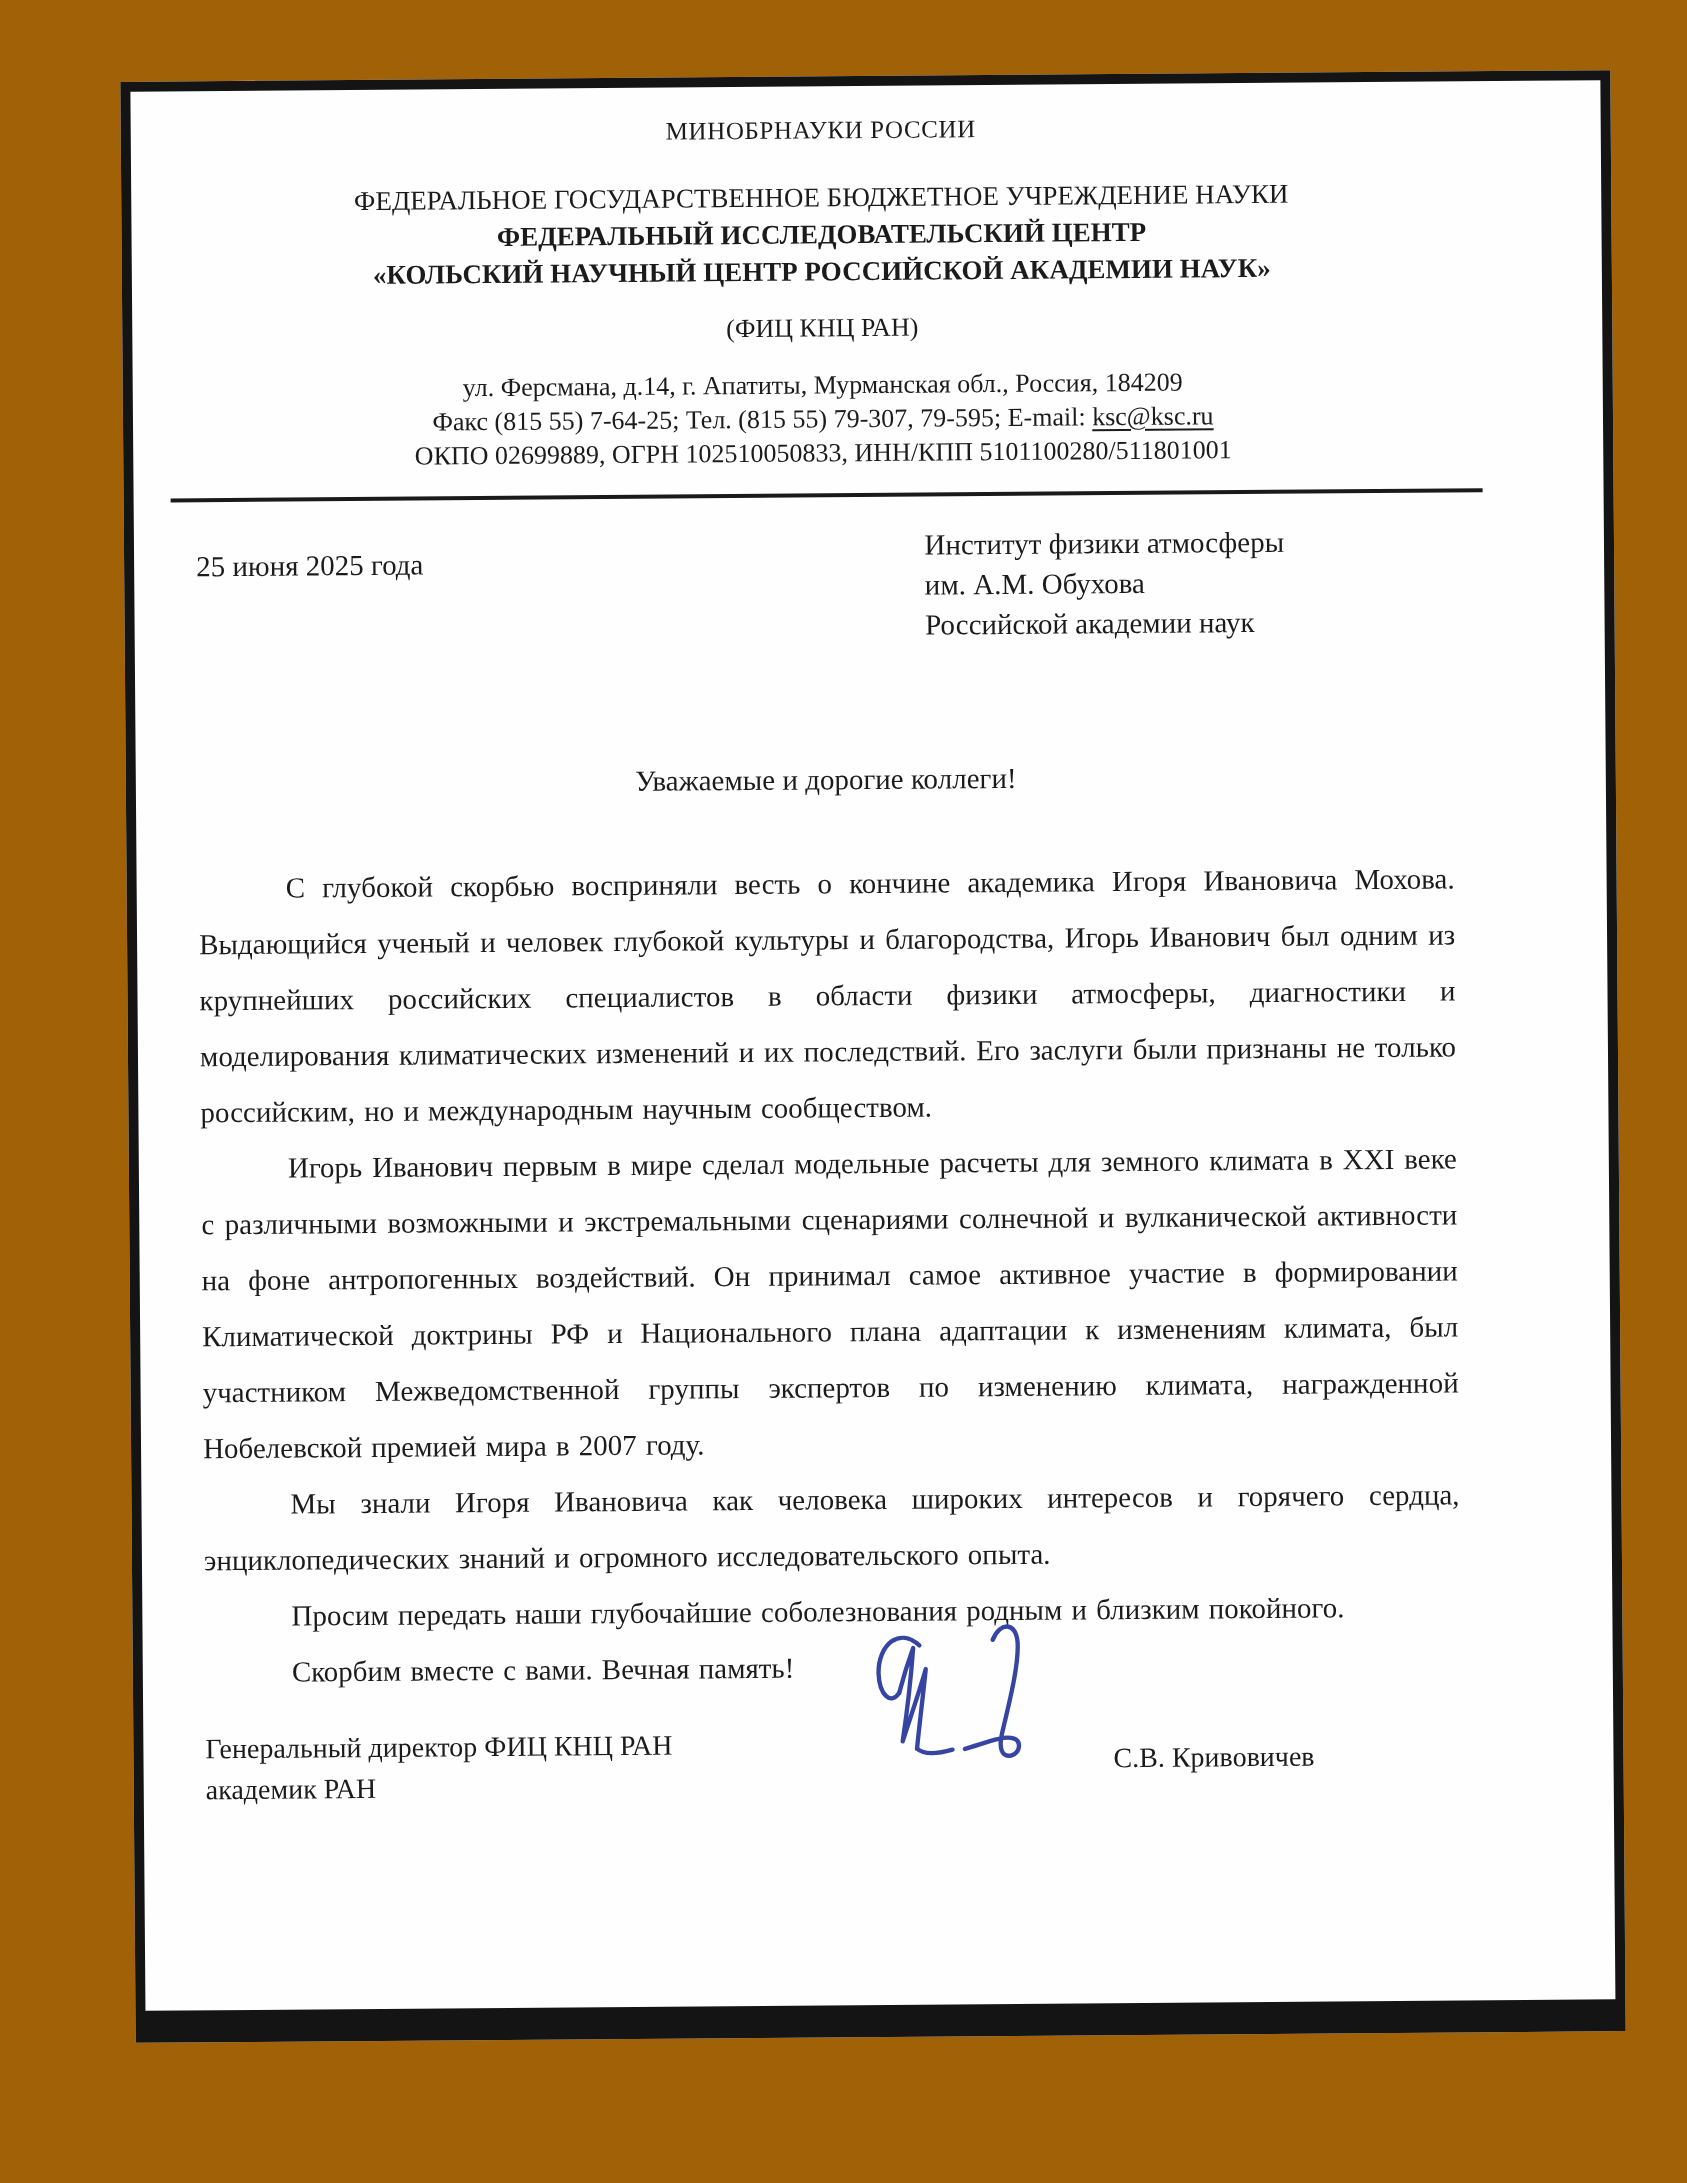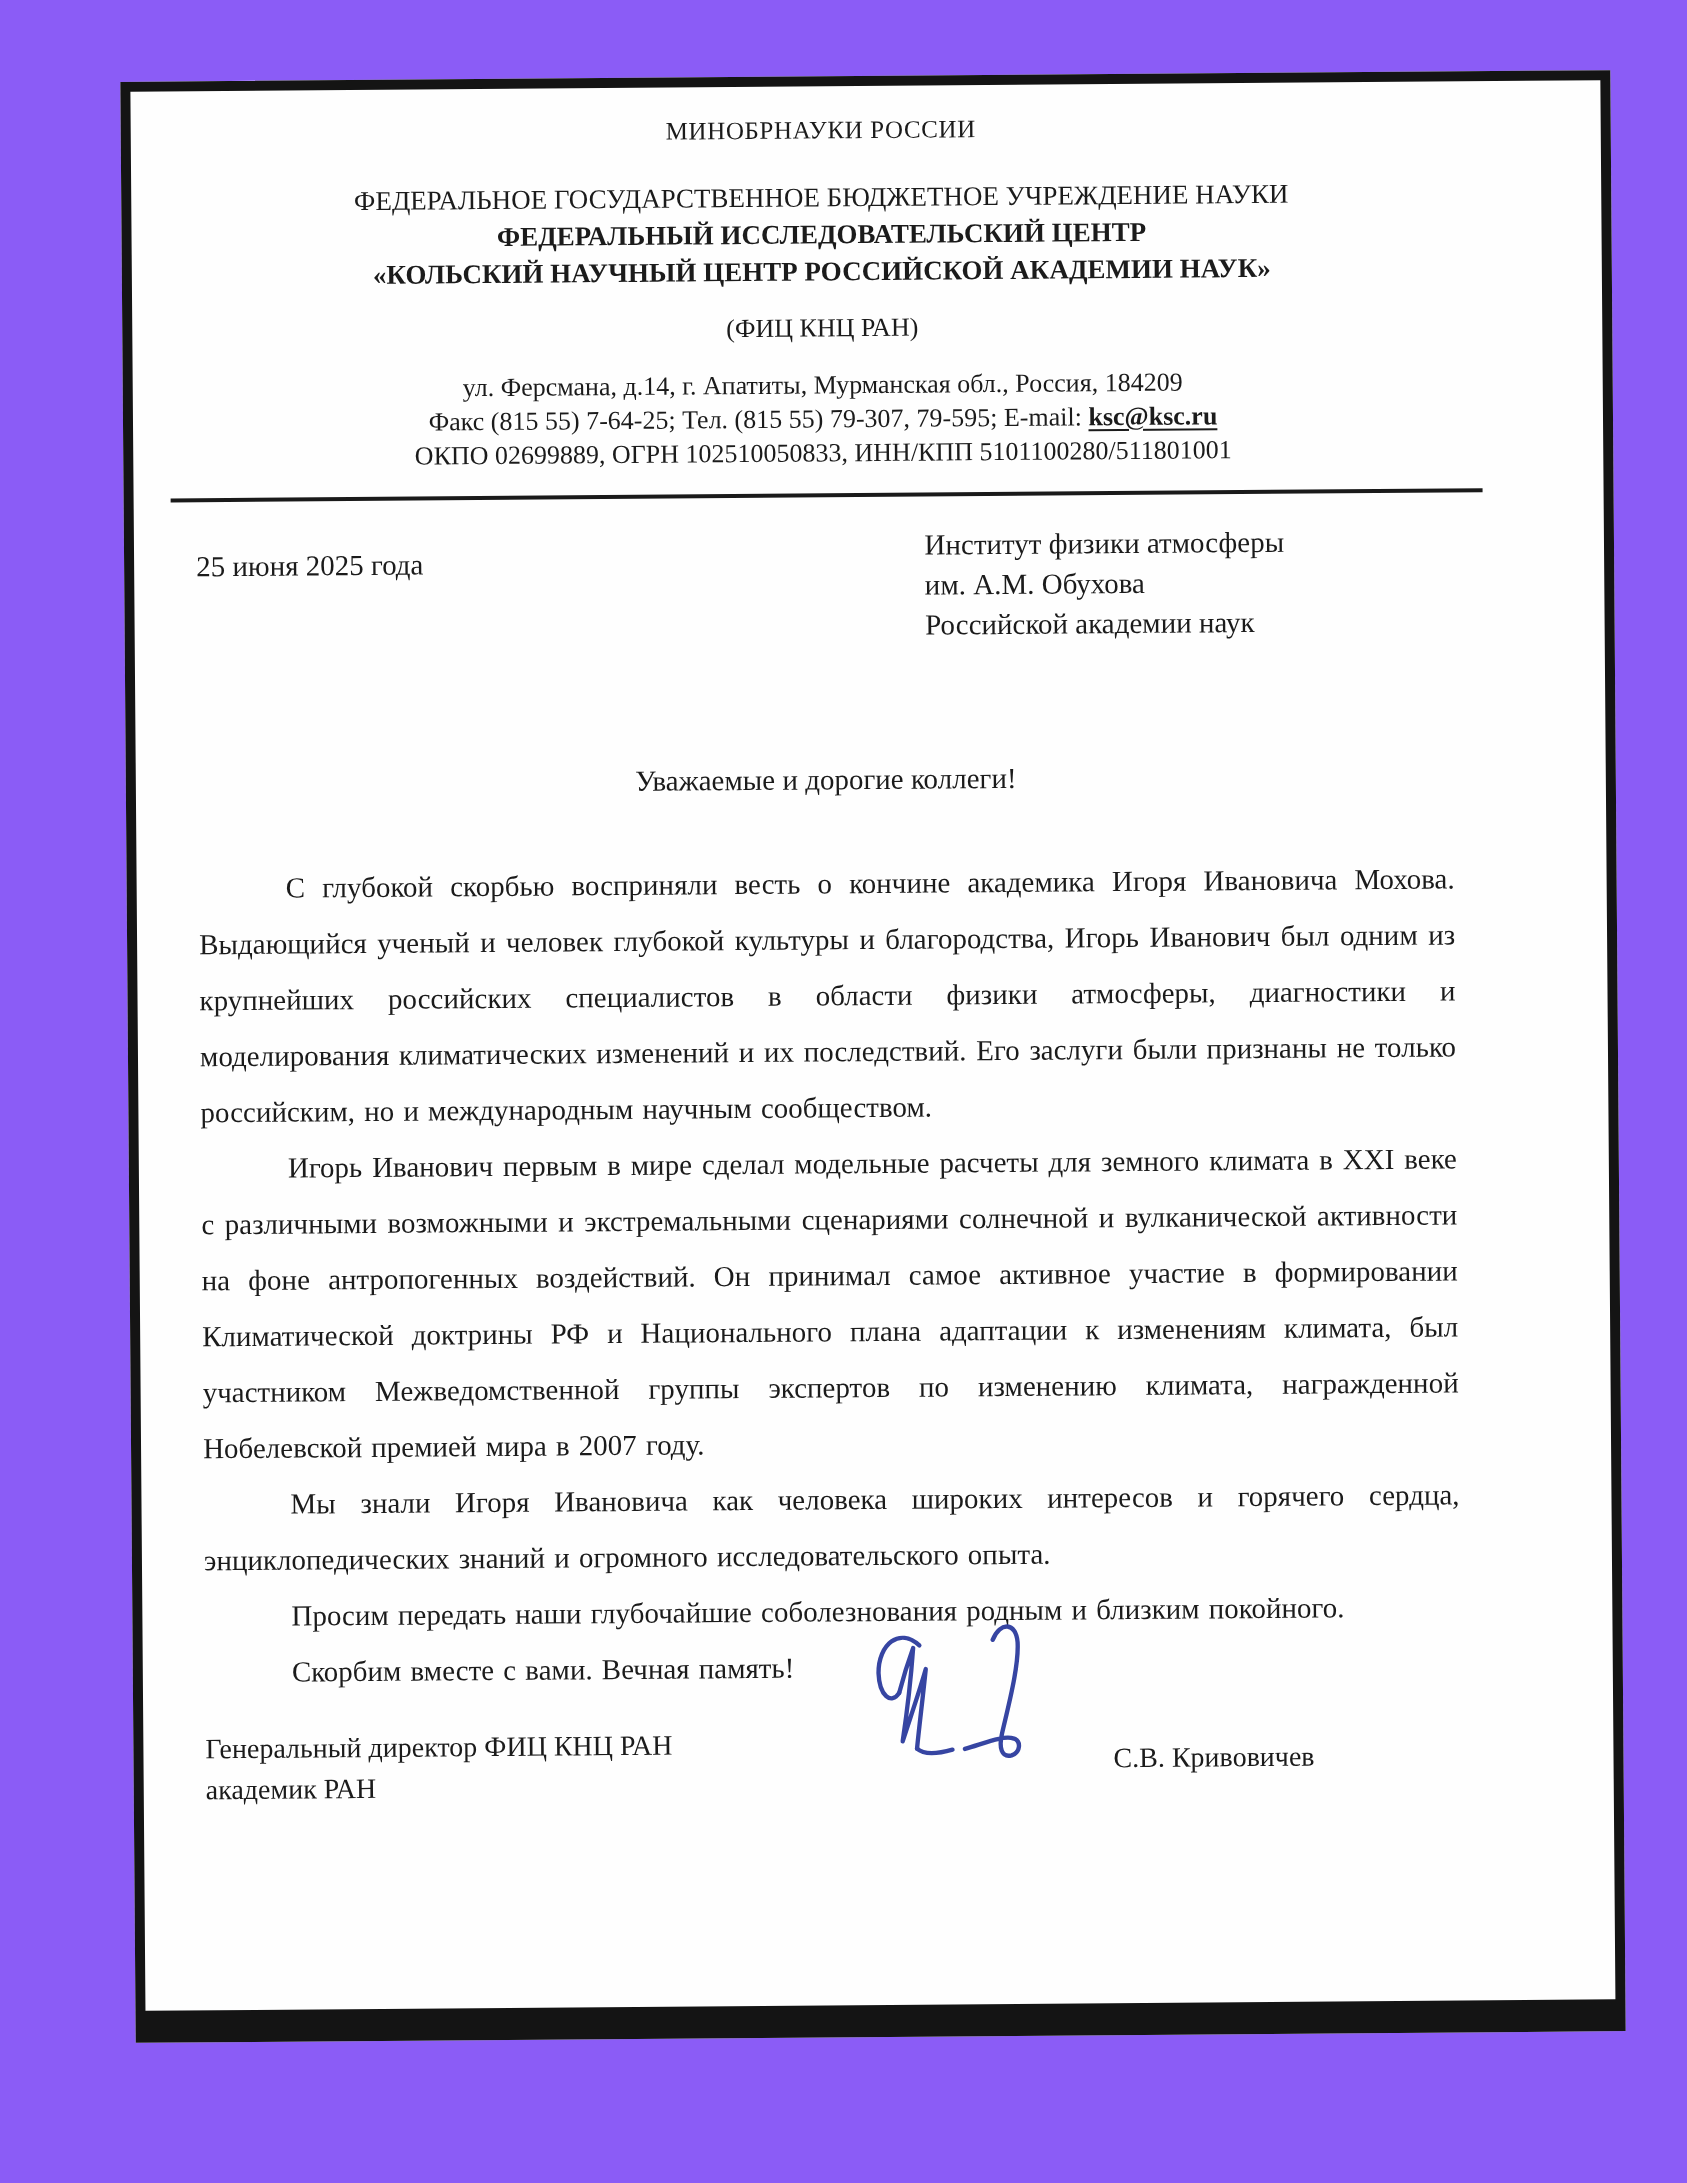--- a/index.html
+++ b/index.html
@@ -4,21 +4,21 @@
 <style>
   html, body {
     margin: 0;
     padding: 0;
     background: #ffffff;
   }
   .page {
     position: relative;
     width: 1687px;
     height: 2183px;
-    background: #8b5cf6;
+    background: #a16207;
     overflow: hidden;
     font-family: "Liberation Serif", "DejaVu Serif", serif;
     color: #1b1b1b;
   }
   .frame {
     position: absolute;
     left: 128px;
     top: 76px;
     width: 1490px;
     height: 1961px;
@@ -63,21 +63,20 @@
     font-size: 26px;
     line-height: 34px;
   }
   .contacts, .reg {
     font-size: 26px;
     line-height: 34px;
   }
   .email {
     text-decoration: underline;
     text-underline-offset: 3.7px;
-    font-weight: bold;
   }
   .rule {
     margin: 23.6px -31px 0 -25px;
     height: 3.7px;
     background: #1a1a1a;
   }
   .meta-row {
     margin-top: 28px;
     display: flex;
     align-items: flex-start;

